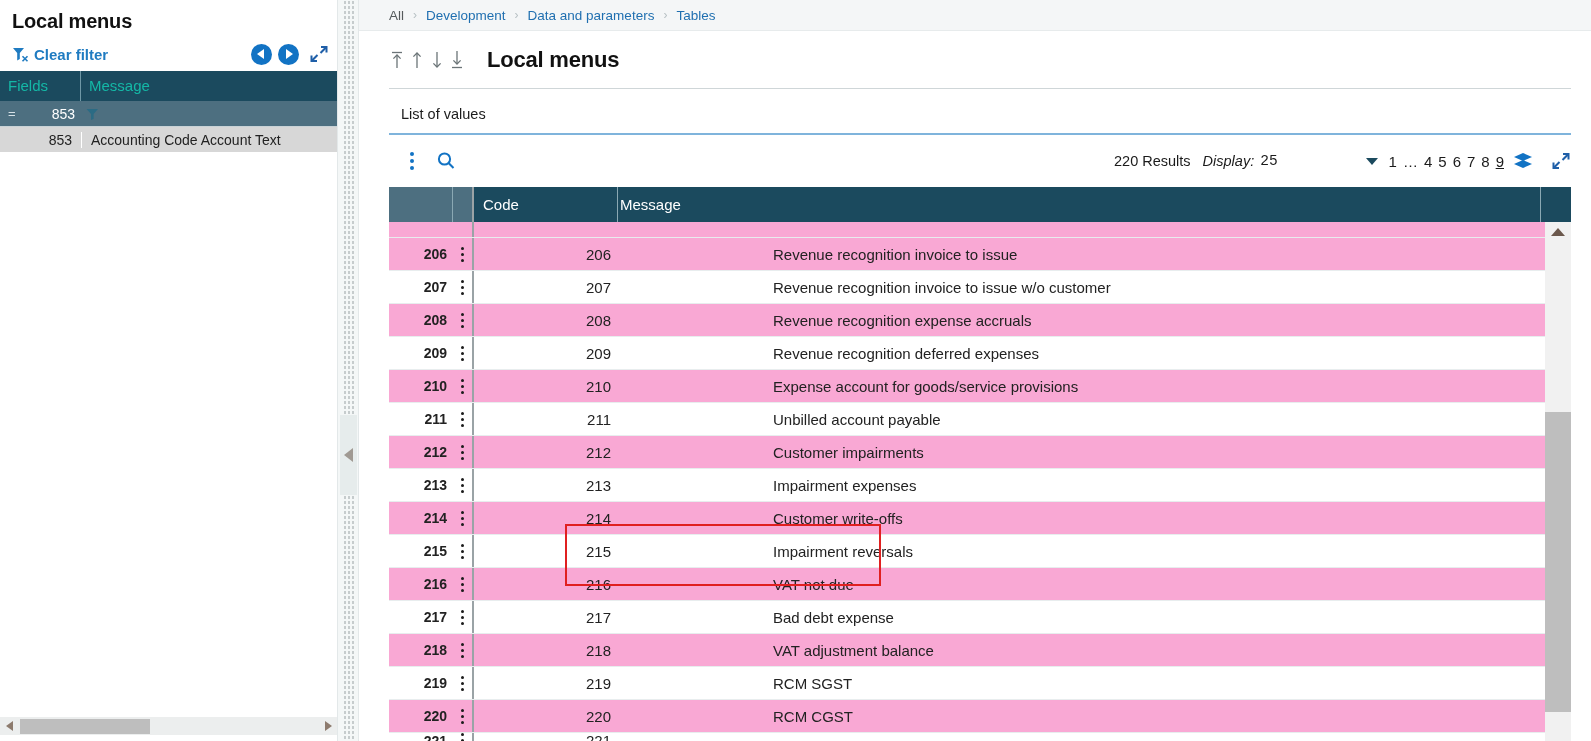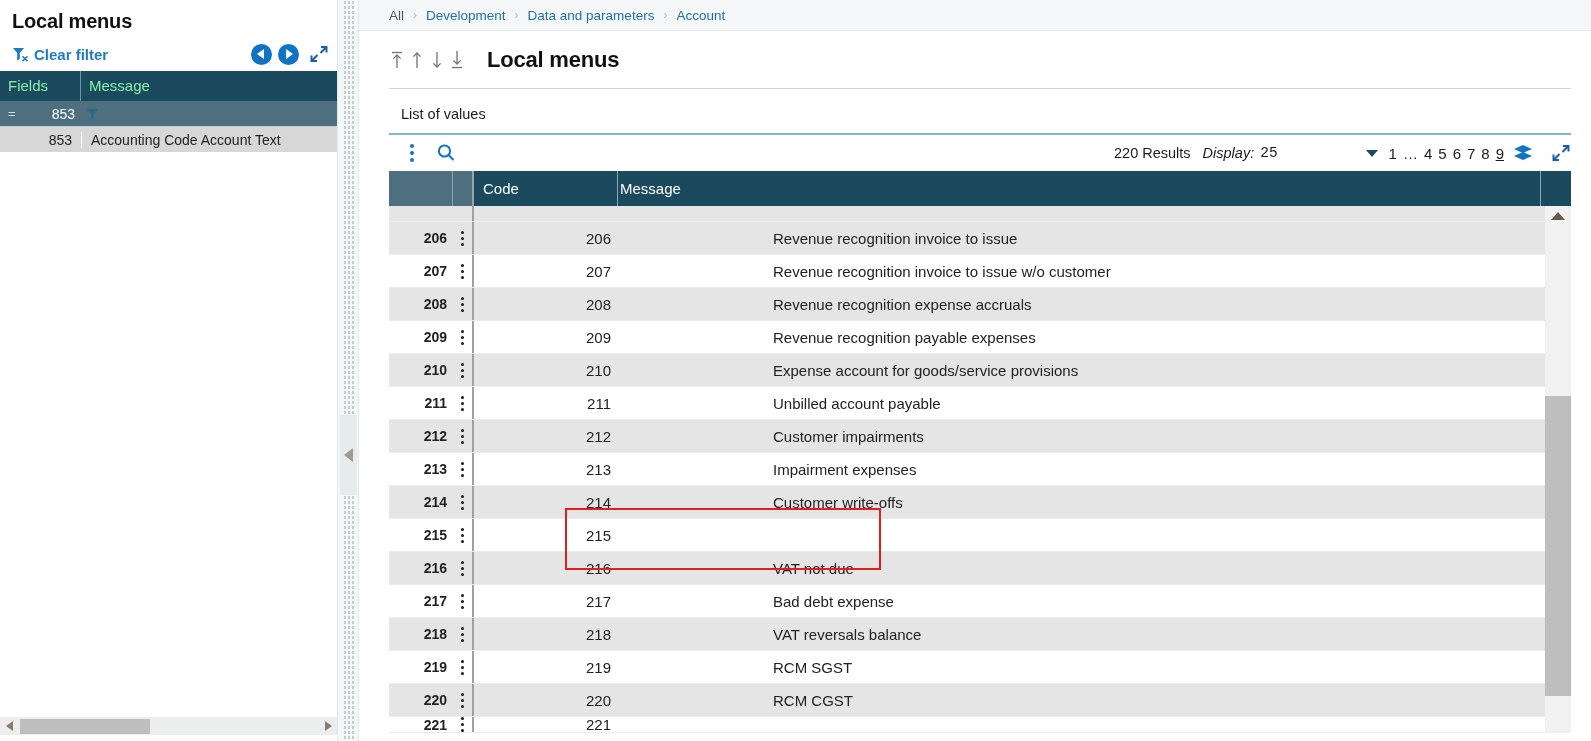--- a/index.html
+++ b/index.html
@@ -36,21 +36,21 @@
     width: 21px; height: 21px; border-radius: 50%;
     background: #1273c4; display: flex; align-items: center; justify-content: center;
     cursor: pointer;
   }
   .tri-l { width: 0; height: 0; border-top: 5px solid transparent; border-bottom: 5px solid transparent; border-right: 7px solid #fff; margin-right: 2px;}
   .tri-r { width: 0; height: 0; border-top: 5px solid transparent; border-bottom: 5px solid transparent; border-left: 7px solid #fff; margin-left: 2px;}
   .expand-ico { width: 20px; height: 20px; cursor: pointer; margin-left: 4px;}
 
   .lp-table { width: 337px; }
   .lp-thead {
-    display: flex; background: #1b4a5e; color: #86efac; height: 30px;
+    display: flex; background: #1b4a5e; color: #14b8a6; height: 30px;
     align-items: center; font-size: 15px;
   }
   .lp-th-fields { width: 81px; padding-left: 8px; border-right: 1px solid #6f98a6; height: 30px; line-height: 30px;}
   .lp-th-msg { flex: 1; padding-left: 8px; height: 30px; line-height: 30px;}
   .lp-filter-row {
     display: flex; background: #4d6f80; color: #fff; height: 26px; align-items: center;
     font-size: 14px; border-bottom: 1px solid #c8d2d6;
   }
   .lp-fr-op { width: 81px; display: flex; align-items: center; justify-content: space-between; padding: 0 6px 0 8px; }
   .eqsign { color: #d7e2e7; font-size: 13px; letter-spacing: -1px;}
@@ -108,21 +108,21 @@
   }
   .navarrow { width: 20px; height: 26px; display:flex; align-items:center; justify-content:center; cursor:pointer;}
   .page-title { font-size: 22px; font-weight: bold; color: #111; margin-left: 20px; letter-spacing:-0.2px;}
 
   .section-wrap { padding: 0 20px 0 30px; }
   .section-top-line { height: 1px; background: #cfd6d8; margin: 0 0 0 0; }
   .section-title { font-size: 14.5px; color: #1b1b1b; padding: 17px 0 11px 12px; }
   .section-rule { height: 2px; background: #7fb4dc; }
 
   .grid-toolbar {
-    height: 36px; display: flex; align-items: center; padding-left: 12px;
+    height: 52px; display: flex; align-items: center; padding-left: 12px;
     position: relative;
   }
   .tb-kebab { width: 22px; height: 22px; display:flex;align-items:center;justify-content:center;cursor:pointer;}
   .tb-search { width: 30px; height: 22px; display:flex;align-items:center;justify-content:center;cursor:pointer; margin-left: 8px;}
   .tb-right { margin-left: auto; display: flex; align-items: center; gap: 0; font-size: 14.5px; color: #1b1b1b;}
   .res-count { margin-right: 12px; }
   .disp-label { margin-right: 6px; font-style: italic; }
   .disp-val { margin-right: 88px; font-family: Liberation Mono, monospace; }
   .caret-dn { width:0;height:0;border-left:6px solid transparent;border-right:6px solid transparent;border-top:7px solid #1b4a5e; margin-right: 11px; cursor:pointer;}
   .pages { display:flex; align-items:center; gap:6px; font-size: 15px; color:#1b1b1b; }
@@ -143,21 +143,21 @@
   .gh.c-number { width: 153px; }
   .gh.c-code { width: 144px; }
   .gh.c-message { flex: 1; }
   .gh.c-scroll { width: 30px; border-right: none; }
 
   .grid-body { position: relative; height: 527px; overflow: hidden; }
   .grow {
     display: flex; height: 33px; align-items: center; font-size: 15px; color: #222;
     background: #ffffff; border-bottom: 1px solid #e8edee;
   }
-  .grow.alt { background: #e5e5e5; }
+  .grow.alt { background: #f9a8d4; }
   .grow.partial { height: 16px; overflow: hidden; }
   .c-rownum { width: 64px; text-align: right; padding-right: 6px; font-weight: bold; font-size: 14px;}
   .c-kebab { width: 21px; display:flex; align-items:center; justify-content:center; cursor:pointer; border-right: 2px solid #9aa3a6; align-self: stretch;}
   .c-number { width: 153px; text-align: right; padding-right: 16px; }
   .c-code { width: 144px; }
   .c-message { flex: 1; padding-left: 2px; }
   .c-scroll { width: 30px; }
 
   .kebab-dots { display:flex; flex-direction: column; gap: 3px; }
   .kebab-dots i { display:block; width: 3px; height: 3px; border-radius: 50%; background: #1b1b1b;}
@@ -256,21 +256,21 @@
 
   <div class="main">
 
     <div class="breadcrumb">
       <span class="bc-item first">All</span>
       <span class="bc-sep">›</span>
       <span class="bc-item">Development</span>
       <span class="bc-sep">›</span>
       <span class="bc-item">Data and parameters</span>
       <span class="bc-sep">›</span>
-      <span class="bc-item">Account</span>
+      <span class="bc-item">Tables</span>
     </div>
 
     <div class="page-head">
       <span class="navarrow">
         <svg class="icon-svg" width="16" height="22" viewBox="0 0 16 22">
           <path d="M3 3.5 L13 3.5" stroke="#6b7477" stroke-width="1.3"></path>
           <path d="M8 19 L8 6" stroke="#6b7477" stroke-width="1.3"></path>
           <path d="M4.4 9.6 L8 6 L11.6 9.6" stroke="#6b7477" stroke-width="1.3" fill="none"></path>
         </svg>
       </span>
@@ -409,21 +409,21 @@
                 <div class="c-rownum">209</div>
                 <div class="c-kebab">
                   <span class="kebab-dots">
                     <i></i>
                     <i></i>
                     <i></i>
                   </span>
                 </div>
                 <div class="c-number">209</div>
                 <div class="c-code"></div>
-                <div class="c-message">Revenue recognition payable expenses</div>
+                <div class="c-message">Revenue recognition deferred expenses</div>
               </div>
               <div class="grow alt">
                 <div class="c-rownum">210</div>
                 <div class="c-kebab">
                   <span class="kebab-dots">
                     <i></i>
                     <i></i>
                     <i></i>
                   </span>
                 </div>
@@ -487,20 +487,21 @@
                 <div class="c-rownum">215</div>
                 <div class="c-kebab">
                   <span class="kebab-dots">
                     <i></i>
                     <i></i>
                     <i></i>
                   </span>
                 </div>
                 <div class="c-number">215</div>
                 <div class="c-code"></div>
+                <div class="c-message">Impairment reversals</div>
               </div>
               <div class="grow alt">
                 <div class="c-rownum">216</div>
                 <div class="c-kebab">
                   <span class="kebab-dots">
                     <i></i>
                     <i></i>
                     <i></i>
                   </span>
                 </div>
@@ -525,21 +526,21 @@
                 <div class="c-rownum">218</div>
                 <div class="c-kebab">
                   <span class="kebab-dots">
                     <i></i>
                     <i></i>
                     <i></i>
                   </span>
                 </div>
                 <div class="c-number">218</div>
                 <div class="c-code"></div>
-                <div class="c-message">VAT reversals balance</div>
+                <div class="c-message">VAT adjustment balance</div>
               </div>
               <div class="grow">
                 <div class="c-rownum">219</div>
                 <div class="c-kebab">
                   <span class="kebab-dots">
                     <i></i>
                     <i></i>
                     <i></i>
                   </span>
                 </div>

